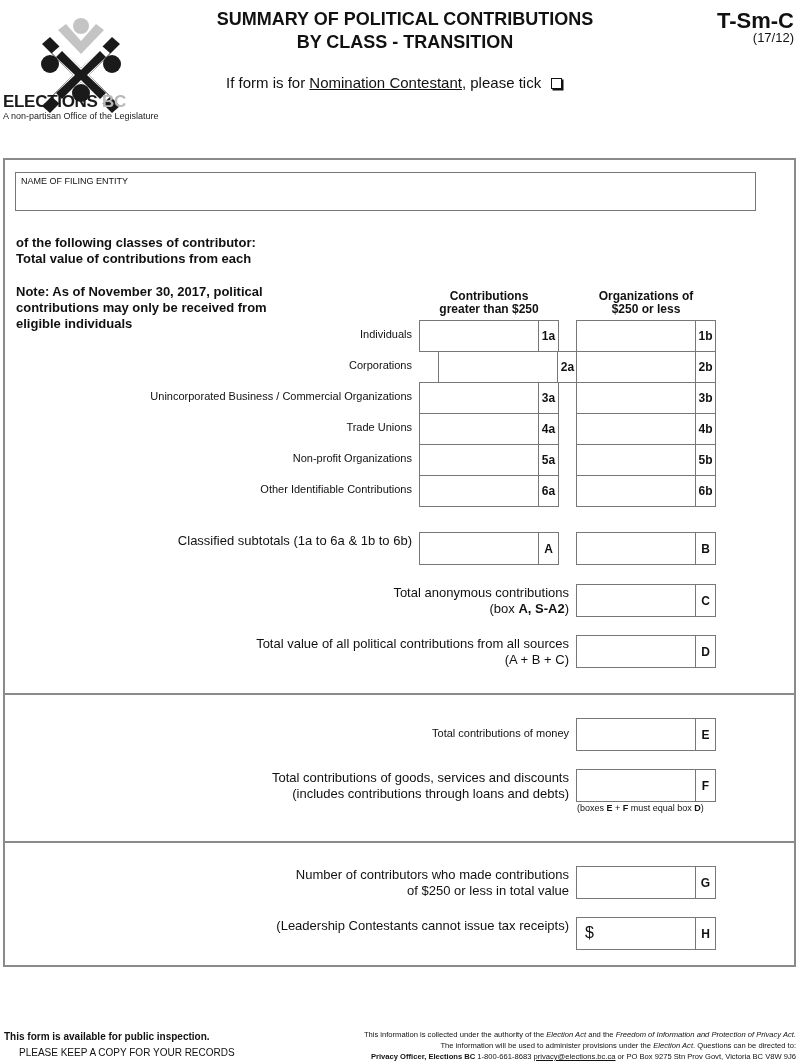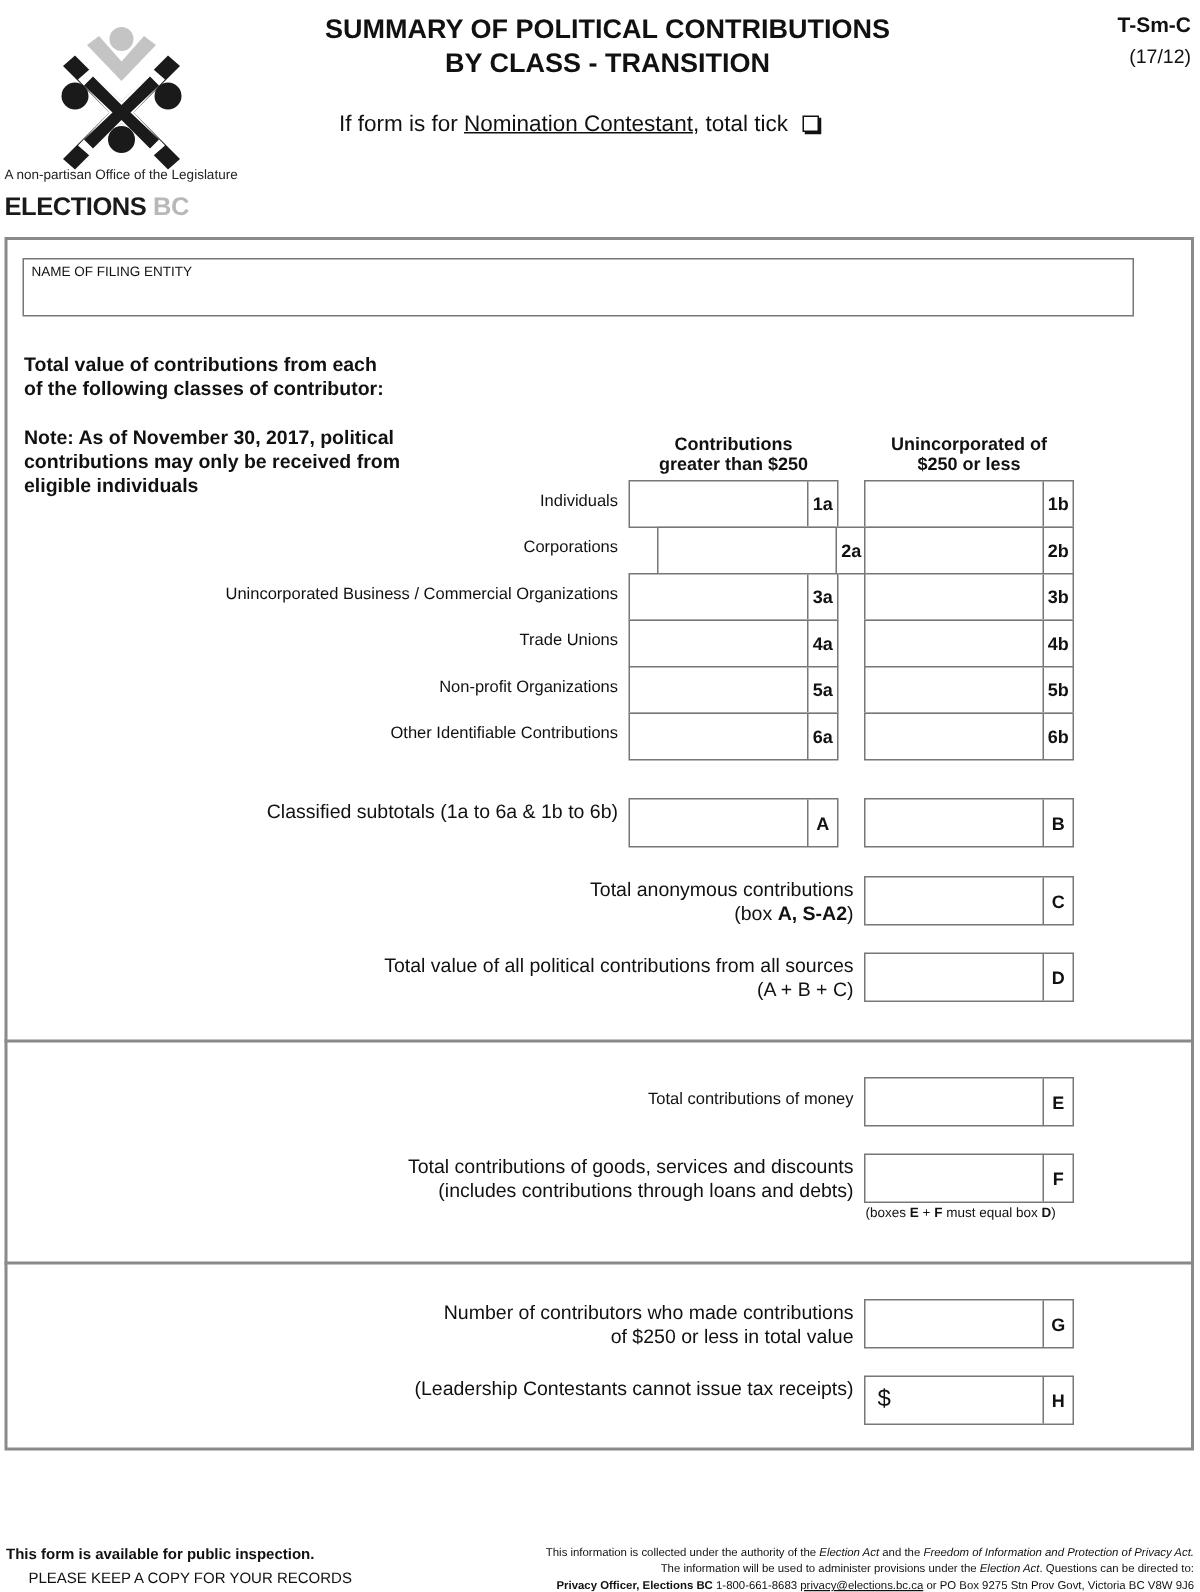--- a/index.html
+++ b/index.html
@@ -2,26 +2,26 @@
 <html><head>
 <meta charset="utf-8">
 <style>
   * { box-sizing: border-box; margin: 0; padding: 0; }
   html, body { width: 800px; height: 1061px; background: #ffffff; overflow: hidden; }
   body { position: relative; font-family: "Liberation Sans", sans-serif; color: #111; }
   .abs { position: absolute; }
 
   
   .logo { left: 2px; top: 8px; width: 160px; height: 118px; }
-  .logo-word { left: 3px; top: 92px; font-size: 17px; font-weight: bold; letter-spacing: -0.3px; color: #1a1a1a; white-space: nowrap; margin-top: 36px; }
+  .logo-word { left: 3px; top: 92px; font-size: 17px; font-weight: bold; letter-spacing: -0.3px; color: #1a1a1a; white-space: nowrap; }
   .logo-word .bc { color: #b8b8b8; font-weight: bold; }
   .logo-tag { left: 3px; top: 111px; font-size: 9px; color: #222; white-space: nowrap; }
 
   .title { left: 170px; top: 8px; width: 470px; text-align: center; font-size: 18px; font-weight: bold; line-height: 23px; }
-  .form-code { right: 6px; top: 8px; font-size: 14px; font-weight: bold; text-align: right; }
+  .form-code { right: 6px; top: 8px; font-size: 22px; font-weight: bold; text-align: right; }
   .form-ver { right: 6px; top: 30px; font-size: 13px; text-align: right; }
   .tick-line { left: 226px; top: 74px; font-size: 15px; white-space: nowrap; }
   .tick-line u { text-decoration: underline; }
   .tickbox { display: inline-block; width: 11px; height: 11px; border: 1.5px solid #111; box-shadow: 1.5px 1.5px 0 #111; margin-left: 6px; vertical-align: -1px; }
 
   .frame { left: 3px; top: 158px; width: 793px; height: 809px; border: 2px solid #8a8a8a; }
   .divider { left: 3px; width: 793px; height: 0; border-top: 2px solid #8a8a8a; }
 
   .namebox { left: 15px; top: 172px; width: 741px; height: 39px; border: 1.5px solid #777; }
   .namebox-label { left: 5px; top: 3px; font-size: 9px; color: #111; }
@@ -65,48 +65,48 @@
 <div class="abs logo-tag">A non-partisan Office of the Legislature</div>
 
 <div class="abs title">
   <div>SUMMARY OF POLITICAL CONTRIBUTIONS</div>
   <div>BY CLASS - TRANSITION</div>
 </div>
 <div class="abs form-code">T-Sm-C</div>
 <div class="abs form-ver">(17/12)</div>
 
 <div class="abs tick-line">
-  <span>If form is for </span><u>Nomination Contestant</u><span>, total tick</span>
+  <span>If form is for </span><u>Nomination Contestant</u><span>, please tick</span>
   <span class="tickbox"></span>
 </div>
 
 <div class="abs frame"></div>
 <div class="abs divider" style="top:693px;"></div>
 <div class="abs divider" style="top:841px;"></div>
 
 <div class="abs namebox">
   <div class="abs namebox-label">NAME OF FILING ENTITY</div>
 </div>
 
 <div class="abs bold-text" style="left:16px; top:235px;">
+  <div>of the following classes of contributor:</div>
   <div>Total value of contributions from each</div>
-  <div>of the following classes of contributor:</div>
 </div>
 <div class="abs bold-text" style="left:16px; top:284px;">
   <div>Note: As of November 30, 2017, political</div>
   <div>contributions may only be received from</div>
   <div>eligible individuals</div>
 </div>
 
 <div class="abs col-head" style="left:419px; top:290px; width:140px;">
   <div>Contributions</div>
   <div>greater than $250</div>
 </div>
 <div class="abs col-head" style="left:566px; top:290px; width:160px;">
-  <div>Unincorporated of</div>
+  <div>Organizations of</div>
   <div>$250 or less</div>
 </div>
 
 <div class="abs row-label" style="right:388px; top:328px;">Individuals</div>
 <div class="abs row-label" style="right:388px; top:359px;">Corporations</div>
 <div class="abs row-label" style="right:388px; top:390px;">Unincorporated Business / Commercial Organizations</div>
 <div class="abs row-label" style="right:388px; top:421px;">Trade Unions</div>
 <div class="abs row-label" style="right:388px; top:452px;">Non-profit Organizations</div>
 <div class="abs row-label" style="right:388px; top:483px;">Other Identifiable Contributions</div>
 

